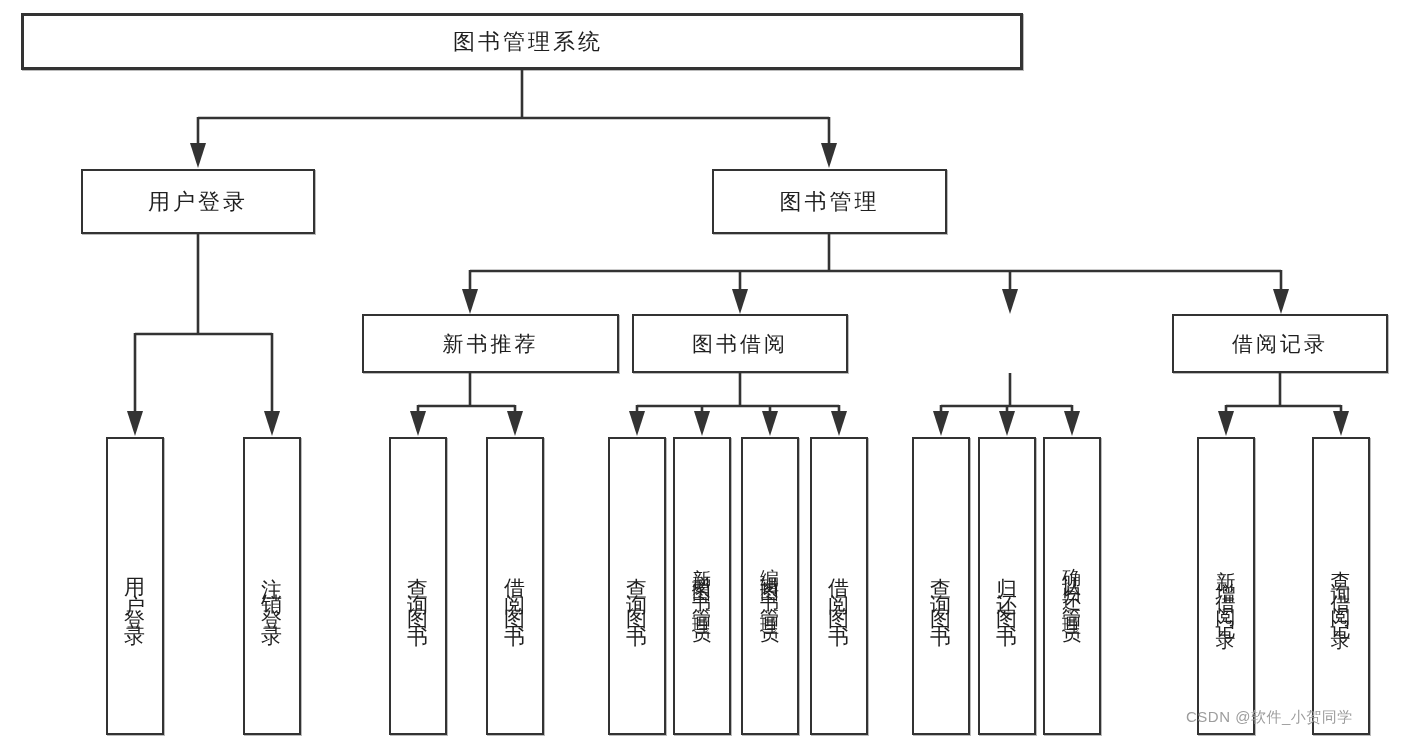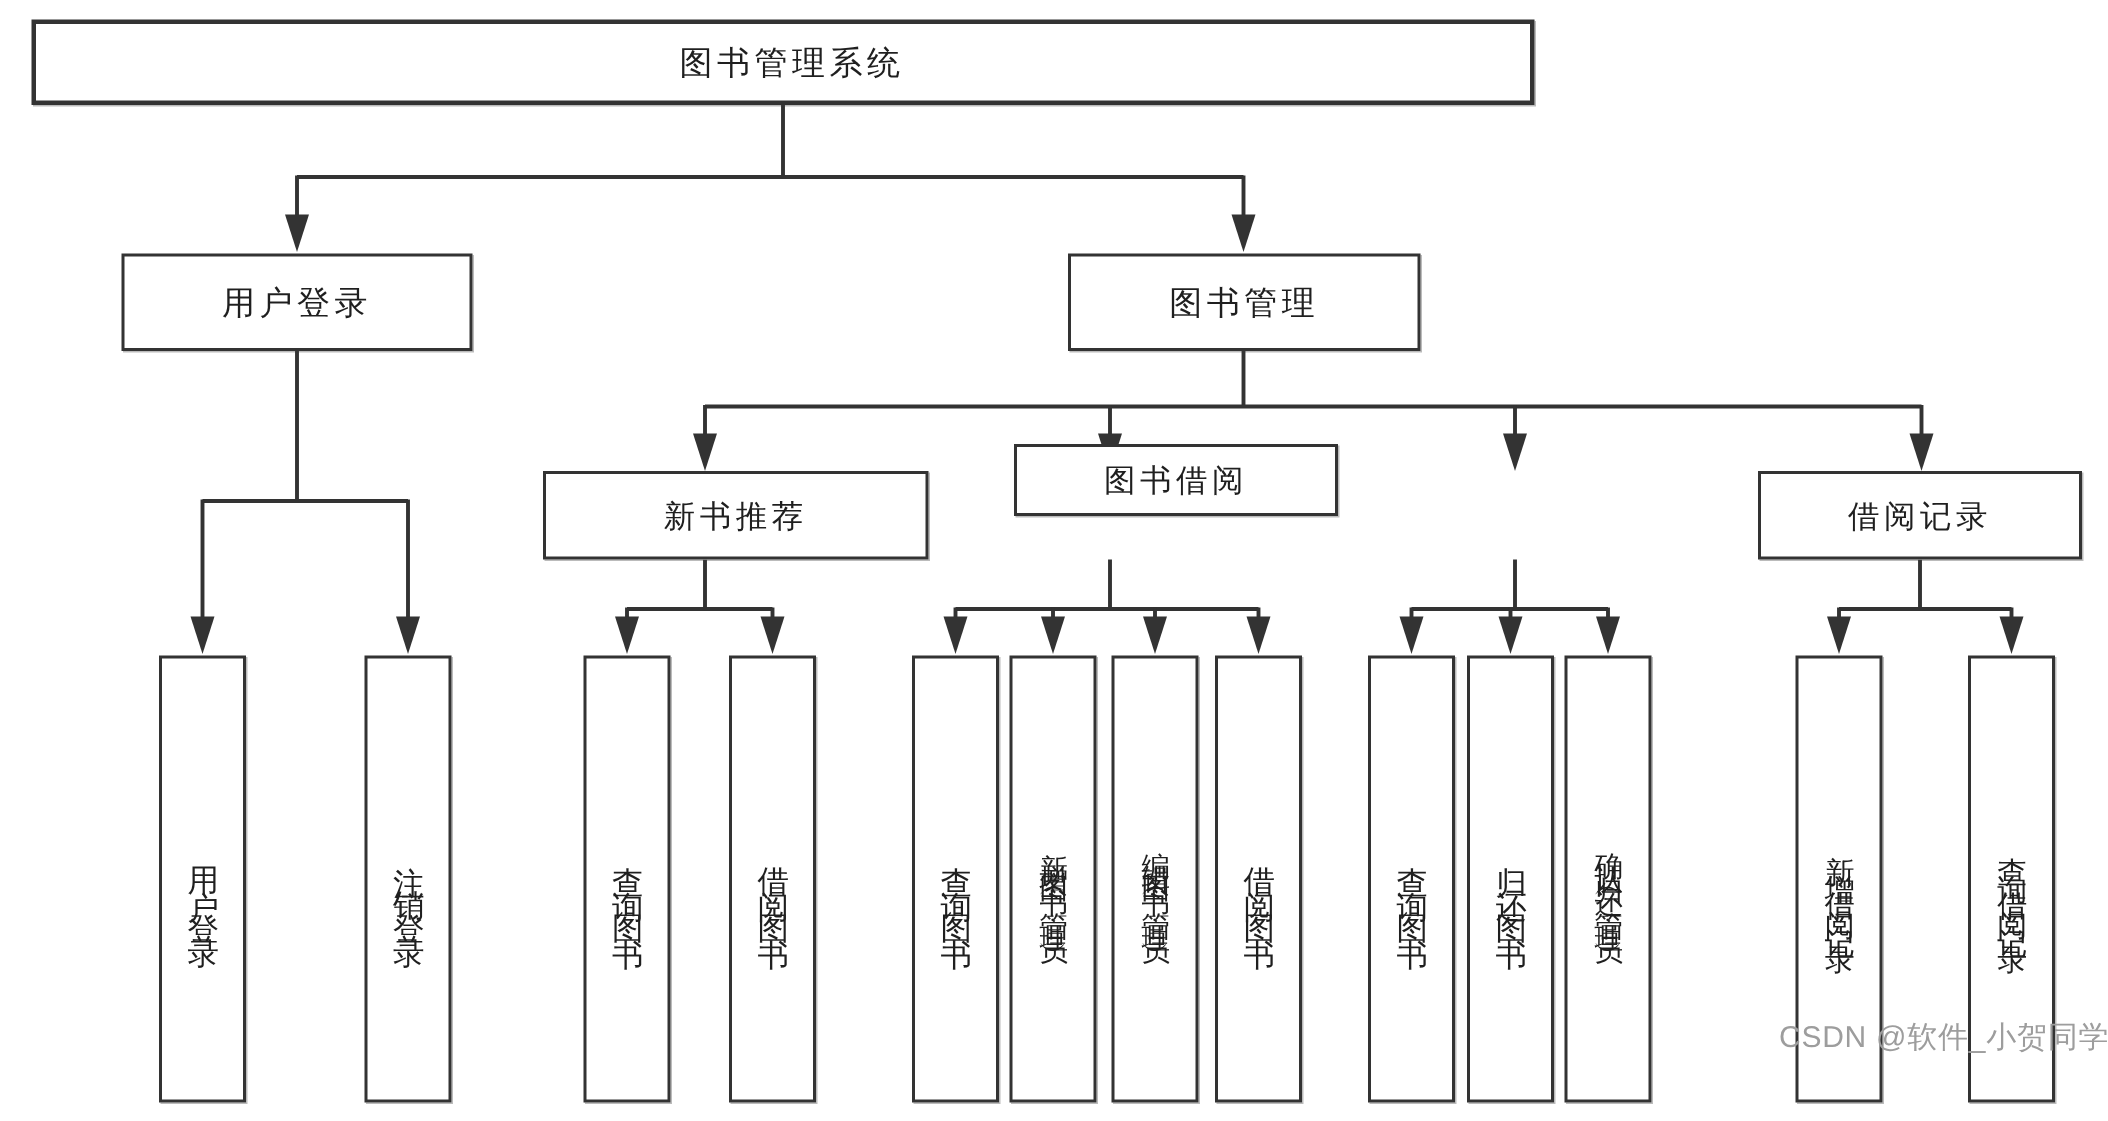--- a/index.html
+++ b/index.html
@@ -69,22 +69,22 @@
     padding-top: 10px;
   }
   .node.leaf.tight {
     font-size: 19px;
     letter-spacing: 8px;
     padding-top: 6px;
   }
   .watermark {
     position: absolute;
     left: 1186px;
-    top: 678px;
-    font-size: 20px;
+    top: 708px;
+    font-size: 15px;
     color: #9d9d9d;
     letter-spacing: 0.5px;
     white-space: nowrap;
     z-index: 5;
   }
 </style>
 </head>
 <body>
 
 <div class="stage">
@@ -172,21 +172,21 @@
   <div class="node l2" style="left:81px; top:169px; width:234px; height:65px;">
     <span>用户登录</span>
   </div>
   <div class="node l2" style="left:712px; top:169px; width:235px; height:65px;">
     <span>图书管理</span>
   </div>
 
   <div class="node l3" style="left:362px; top:314px; width:257px; height:59px;">
     <span>新书推荐</span>
   </div>
-  <div class="node l3" style="left:632px; top:296px; width:216px; height:48px;margin-left:44px;">
+  <div class="node l3" style="left:632px; top:314px; width:216px; height:59px;">
     <span>图书借阅</span>
   </div>
   <div class="node l3" style="left:1172px; top:314px; width:216px; height:59px;">
     <span>借阅记录</span>
   </div>
 
   <div class="node leaf" style="left:106px; top:437px; width:58px; height:298px;">
     <span>用户登录</span>
   </div>
   <div class="node leaf" style="left:243px; top:437px; width:58px; height:298px;">

